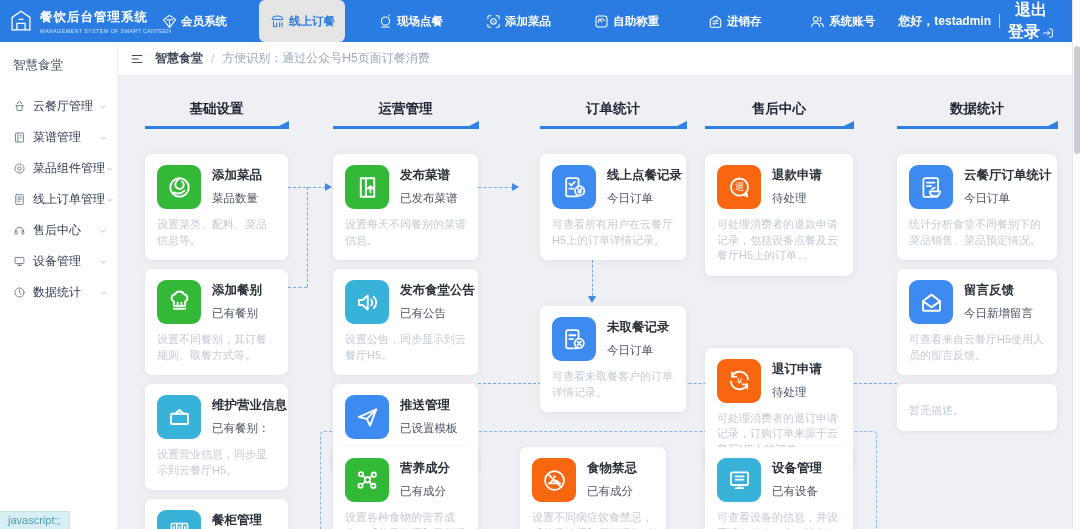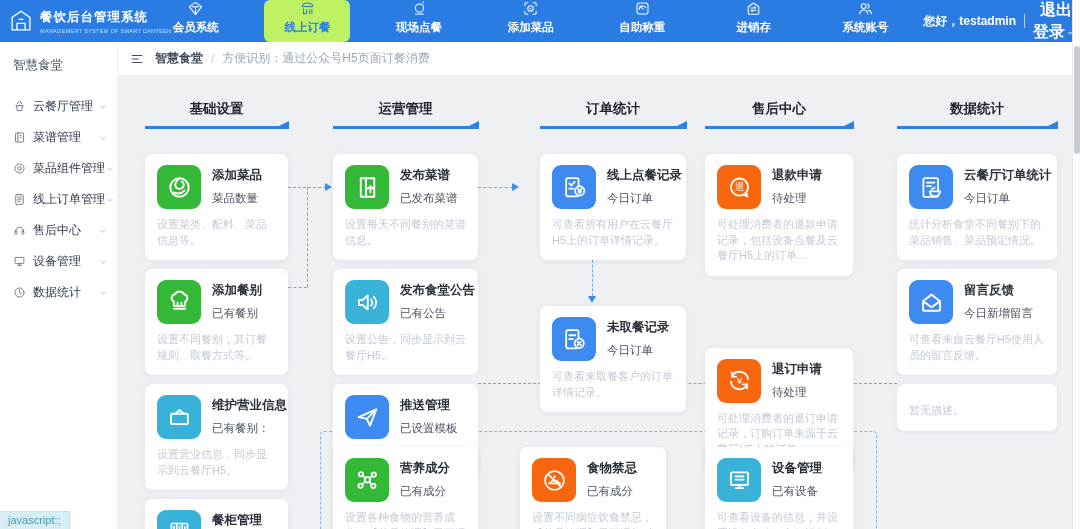--- a/index.html
+++ b/index.html
@@ -6,25 +6,25 @@
   html,body { width:1080px; height:529px; overflow:hidden; }
   body { position:relative; font-family:"Liberation Sans","DejaVu Sans",sans-serif; background:#eef0f4; }
 
   
   .header { position:absolute; top:0; left:0; width:1080px; height:42px; background:#2b7ce2; display:flex; align-items:stretch; z-index:5; }
   .logo { display:flex; align-items:center; gap:6px; padding:0 4px 0 8px; color:#fff; width:140px; flex:none;justify-content:space-between; }
   .logo svg { width:26px; height:26px; display:block; }
   .logo-text .t { font-size:12.5px; font-weight:bold; letter-spacing:1px; white-space:nowrap; }
   .logo-text .s { font-size:5.5px; opacity:.75; letter-spacing:.3px; margin-top:2px; white-space:nowrap; }
   .nav { flex:1; display:flex; align-items:stretch; justify-content:space-around; }
-  .nav-item { width:86px; flex:none; display:flex; flex-direction:column; align-items:center; gap:3px; color:#fff; cursor:pointer; }
+  .nav-item { width:86px; flex:none; display:flex; flex-direction:row; align-items:center; justify-content:center; gap:3px; color:#fff; cursor:pointer; }
   .nav-item svg { width:17px; height:17px; display:block; }
   .nav-item .lbl { font-size:11.5px; font-weight:bold; white-space:nowrap; }
-  .nav-item.active { background:#bef264; color:#2b7ce2; border-radius:6px;font-family:Liberation Mono, monospace; }
-  .user { display:flex; align-items:center; color:#fff; padding:0 1px 0 2px; gap:8px; flex:none; }
+  .nav-item.active { background:#e5e5e5; color:#2b7ce2; border-radius:6px;font-family:Liberation Mono, monospace; }
+  .user { display:flex; align-items:center; color:#fff; padding:0 26px 0 2px; gap:8px; flex:none; }
   .greeting { font-size:12px; font-weight:bold; white-space:nowrap; }
   .user-divider { width:1px; height:14px; background:rgba(255,255,255,.65); }
   .logout { width:46px; font-size:16px; font-weight:bold; text-align:center; line-height:1.35; cursor:pointer; }
   .logout .ic svg { width:12px; height:12px; vertical-align:-2px; margin-left:2px; display:inline; }
 
   
   .sidebar { position:absolute; top:42px; left:0; width:118px; bottom:0; background:#fff; z-index:4; border-right:1px solid #f0f1f4; }
   .sidebar-title { font-size:12.5px; color:#46505f; padding:15px 0 0 13px; }
   .side-items { margin-top:17px; }
   .side-item { display:flex; align-items:center; height:31px; padding:0 9px 0 13px; font-size:12px; color:#303a50; cursor:pointer; }

